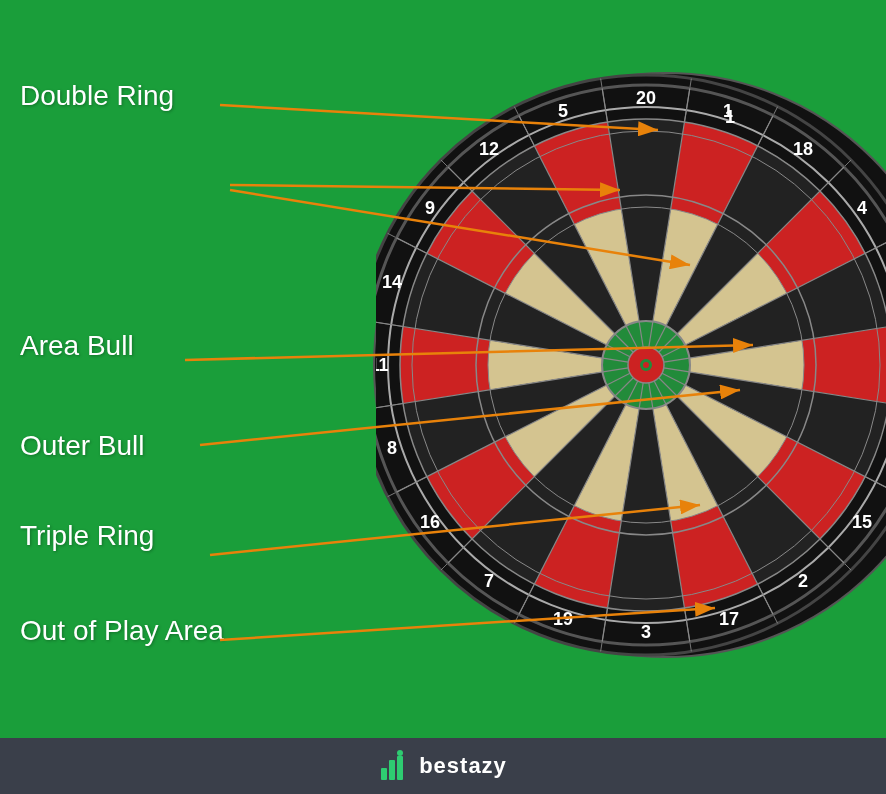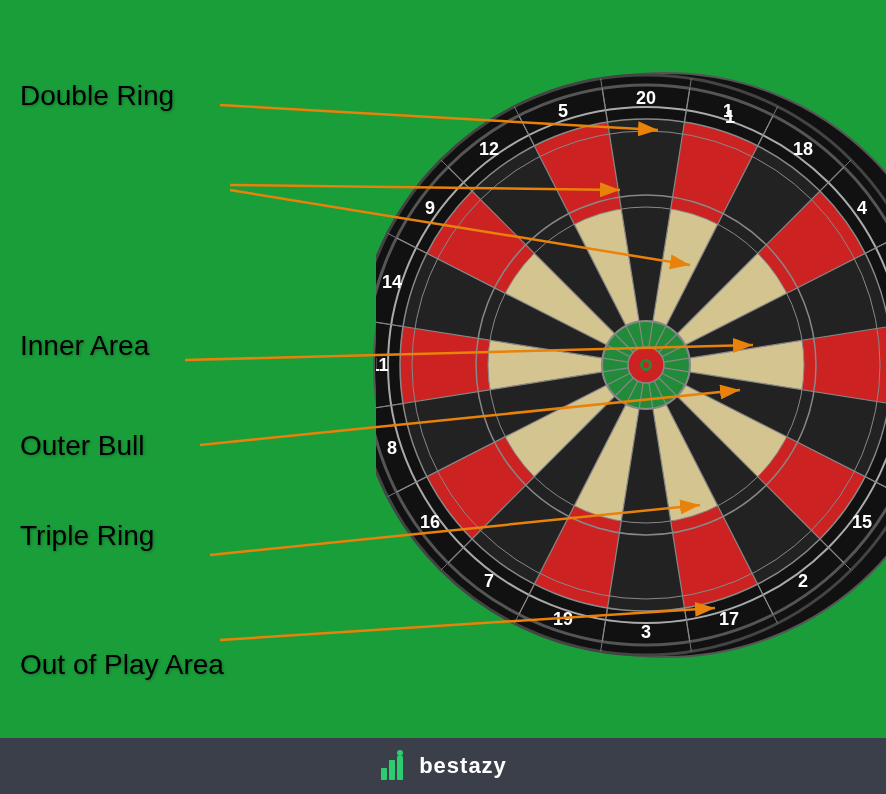--- a/index.html
+++ b/index.html
@@ -54,21 +54,21 @@
     }
 
     .label-item {
       position: absolute;
       left: 20px;
     }
 
     .label-text {
       font-size: 28px;
       font-weight: 500;
-      color: #000000;
+      color: #ffffff;
       text-shadow: 1px 1px 3px rgba(0,0,0,0.3);
       white-space: nowrap;
     }
 
     
     .dartboard-svg {
       position: absolute;
       right: -30px;
       top: 50px;
       width: 560px;
@@ -78,29 +78,29 @@
 </head>
 <body>
 
 <div class="main-container">
 
   <div class="labels-container">
     <div class="label-item" style="top: 80px;">
       <span class="label-text">Double Ring</span>
     </div>
     <div class="label-item" style="top: 330px;">
-      <span class="label-text">Inner Area</span>
+      <span class="label-text">Area Bull</span>
     </div>
     <div class="label-item" style="top: 520px;">
       <span class="label-text">Triple Ring</span>
     </div>
     <div class="label-item" style="top: 430px;">
       <span class="label-text">Outer Bull</span>
     </div>
-    <div class="label-item" style="top: 615px; margin-top: 34px;">
+    <div class="label-item" style="top: 615px;">
       <span class="label-text">Out of Play Area</span>
     </div>
   </div>
 
   <svg class="dartboard-svg" viewBox="0 0 560 630" xmlns="http://www.w3.org/2000/svg">
 
     <circle cx="310" cy="315" r="290" fill="#1a1a1a"></circle>
 
     <circle cx="310" cy="315" r="275" fill="#222"></circle>
 

